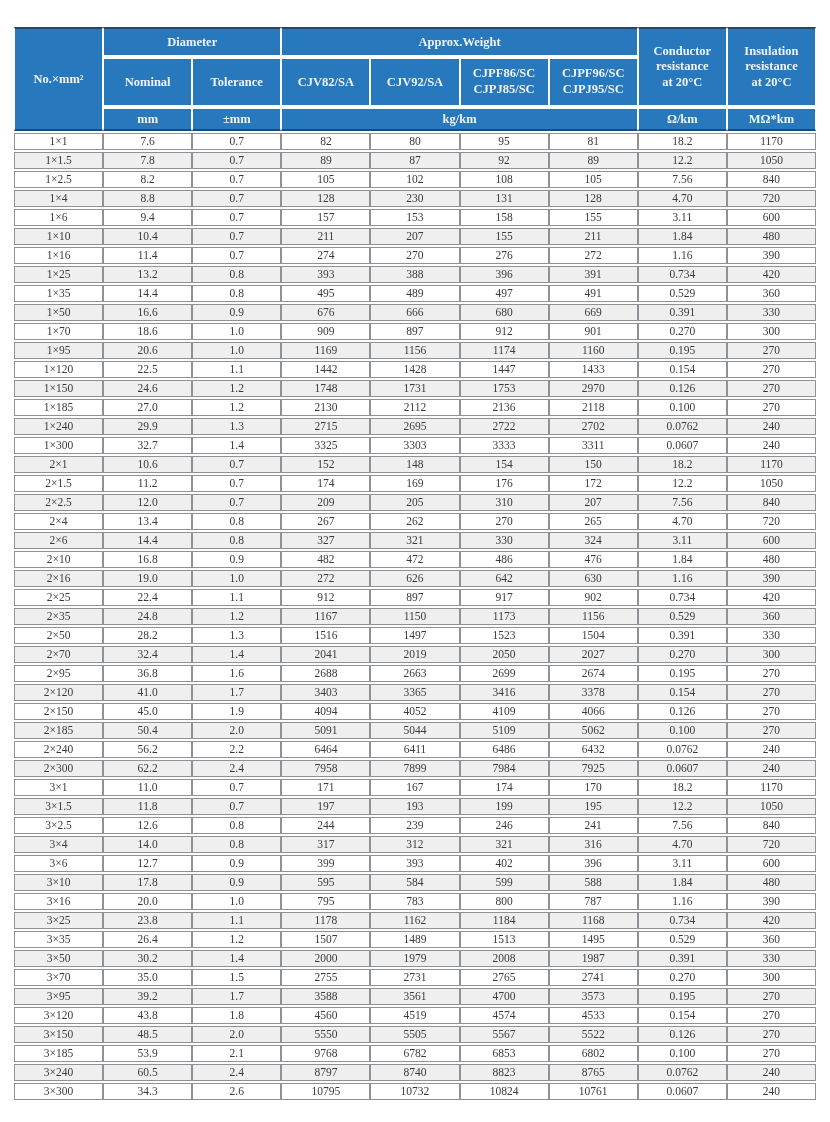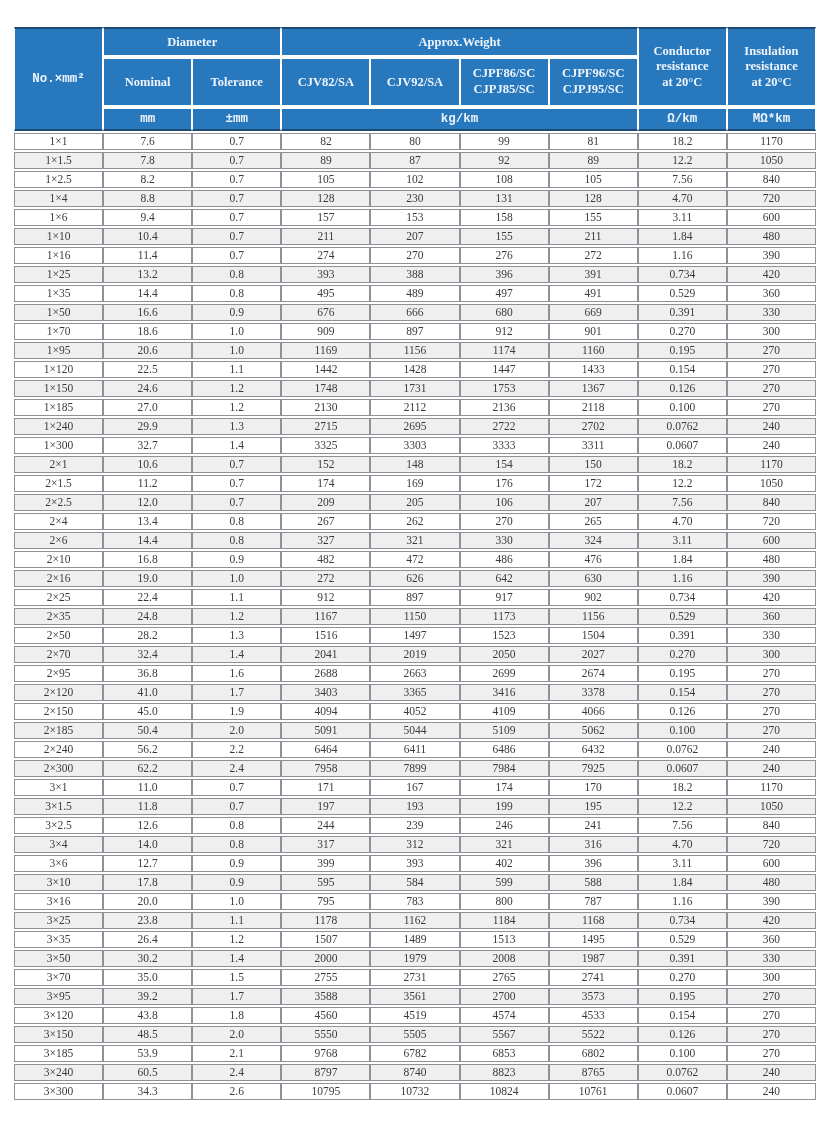--- a/index.html
+++ b/index.html
@@ -31,21 +31,21 @@
     font-weight:bold;
     font-size:12.5px;
     text-align:center;
     vertical-align:middle;
     padding:2px 1px;
   }
   thead tr.h1 th{height:22px;border-top:2px solid var(--dark-line,#1c4a72);}
   thead tr.h1 th.span-rows{height:auto;}
   thead tr.h2 th{height:42px;}
   thead tr.h3 th{height:16px;margin-left:20px;}
-  thead th.hb{border-bottom:2px solid var(--dark-line,#1c4a72);font-family:Liberation Mono, monospace;}
+  thead th.hb{border-bottom:2px solid var(--dark-line,#1c4a72);}
   thead th.pre{white-space:pre-line;line-height:1.25;}
   tbody td{
     border:1px solid var(--border-gray,#8e9296);
     height:15px;
     line-height:15px;
     padding:0 2px;
     text-align:center;
     vertical-align:middle;
     font-size:11.5px;
     color:var(--body-text,#3a3a3a);
@@ -101,21 +101,21 @@
         <th class="hb">MΩ*km</th>
       </tr>
     </thead>
     <tbody>
         <tr>
           <td>1×1</td>
           <td>7.6</td>
           <td>0.7</td>
           <td>82</td>
           <td>80</td>
-          <td>99</td>
+          <td>95</td>
           <td>81</td>
           <td>18.2</td>
           <td>1170</td>
         </tr>
         <tr>
           <td>1×1.5</td>
           <td>7.8</td>
           <td>0.7</td>
           <td>89</td>
           <td>87</td>
@@ -245,21 +245,21 @@
           <td>0.154</td>
           <td>270</td>
         </tr>
         <tr>
           <td>1×150</td>
           <td>24.6</td>
           <td>1.2</td>
           <td>1748</td>
           <td>1731</td>
           <td>1753</td>
-          <td>1367</td>
+          <td>2970</td>
           <td>0.126</td>
           <td>270</td>
         </tr>
         <tr>
           <td>1×185</td>
           <td>27.0</td>
           <td>1.2</td>
           <td>2130</td>
           <td>2112</td>
           <td>2136</td>
@@ -310,21 +310,21 @@
           <td>172</td>
           <td>12.2</td>
           <td>1050</td>
         </tr>
         <tr>
           <td>2×2.5</td>
           <td>12.0</td>
           <td>0.7</td>
           <td>209</td>
           <td>205</td>
-          <td>106</td>
+          <td>310</td>
           <td>207</td>
           <td>7.56</td>
           <td>840</td>
         </tr>
         <tr>
           <td>2×4</td>
           <td>13.4</td>
           <td>0.8</td>
           <td>267</td>
           <td>262</td>
@@ -596,21 +596,21 @@
           <td>2741</td>
           <td>0.270</td>
           <td>300</td>
         </tr>
         <tr>
           <td>3×95</td>
           <td>39.2</td>
           <td>1.7</td>
           <td>3588</td>
           <td>3561</td>
-          <td>2700</td>
+          <td>4700</td>
           <td>3573</td>
           <td>0.195</td>
           <td>270</td>
         </tr>
         <tr>
           <td>3×120</td>
           <td>43.8</td>
           <td>1.8</td>
           <td>4560</td>
           <td>4519</td>

